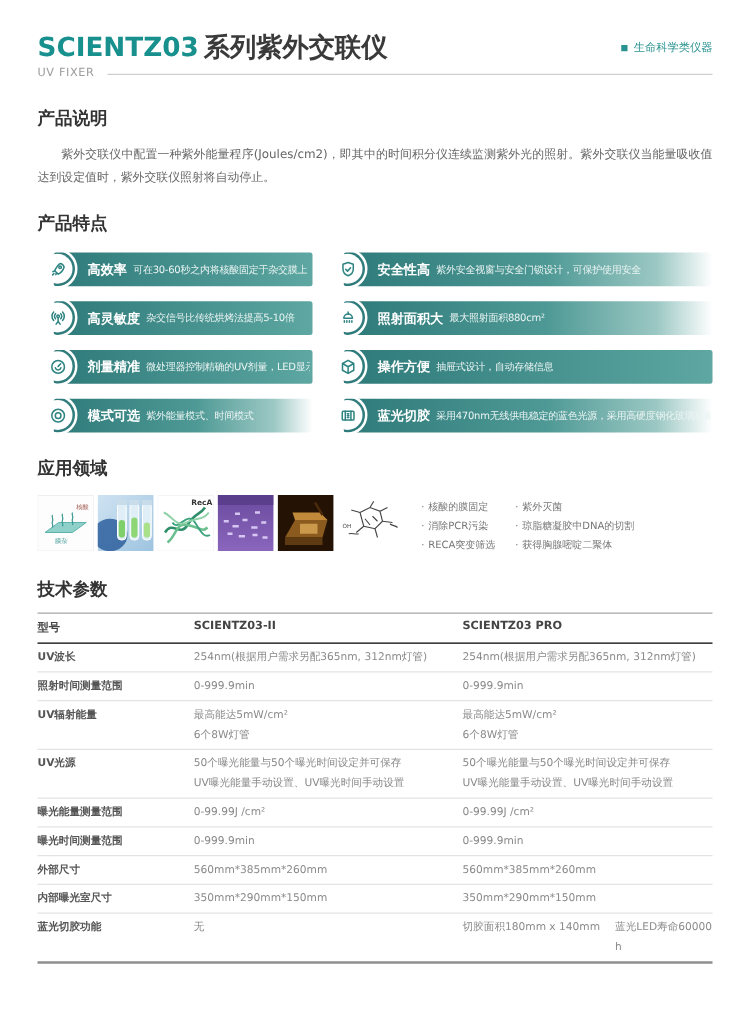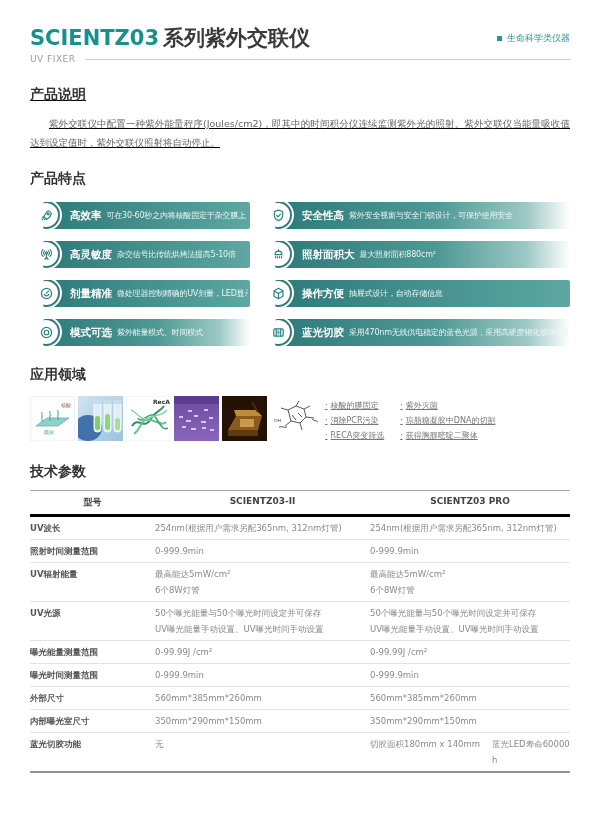--- a/index.html
+++ b/index.html
@@ -14,21 +14,21 @@
   .cat-tag { font-size:9px; color:#2a9391; margin-top:8px; display:flex; align-items:center; }
   .cat-tag .sq { width:5px; height:5px; background:#2a9391; display:inline-block; margin-right:5px; }
   .sub-row { display:flex; align-items:center; margin-top:2px; }
   .sub-row .sub { font-size:9px; color:#9b9b9b; letter-spacing:.5px; }
   .sub-row .rule { flex:1; height:1px; background:#cfcfcf; margin-left:10px; }
 
   
   .sec-h { font-size:14px; font-weight:bold; color:#333; }
 
   
-  .desc { margin-top:22px;text-decoration:underline; }
+  .desc { margin-top:22px; }
   .desc p { font-size:9.5px; color:#666; line-height:19px; text-indent:2em; text-align:justify; margin-top:8px; }
   .desc p:first-of-type { margin-top:10px; }
 
   
   .feats { margin-top:18px; }
   .feat-grid { display:grid; grid-template-columns:220px 1fr; column-gap:8px; row-gap:12px; margin-top:14px;gap:12px; }
   .feat { position:relative; height:27px; }
   .feat-bar { position:absolute; left:13px; right:0; top:0; bottom:0; border-radius:2px;
               background:linear-gradient(90deg,#2e7a7a 0%,#4e9995 70%,#5ea7a2 100%); }
   .feat.fade .feat-bar { background:linear-gradient(90deg,#2e7a7a 0%,#4e9995 55%,#9cc8c4 85%,rgba(255,255,255,0) 100%); }
@@ -38,30 +38,30 @@
   .feat-icon svg { stroke:#2d8482; fill:none; stroke-width:1.3; stroke-linecap:round; stroke-linejoin:round; }
   .feat-text { position:absolute; left:40px; right:2px; top:0; bottom:0; display:flex; align-items:center; white-space:nowrap; overflow:hidden; }
   .feat-text b { color:#fff; font-size:10.5px; margin-right:5px; flex:none; }
   .feat-text span { color:#eaf4f3; font-size:8px; letter-spacing:-0.2px; }
 
   
   .apps { margin-top:20px; }
   .app-row { display:flex; margin-top:12px; align-items:flex-start; }
   .thumb { width:45px; height:45px; margin-right:3px; flex:none; overflow:hidden; }
   .thumb svg { display:block; }
-  .app-bullets { display:flex; font-size:8px; color:#777; line-height:15px; margin-left:2px; margin-top:2px;text-decoration:underline; }
+  .app-bullets { display:flex; font-size:8px; color:#777; line-height:15px; margin-left:14px; margin-top:2px; }
   .app-bullets ul { list-style:none; }
   .app-bullets ul + ul { margin-left:16px; }
   .app-bullets li::before { content:"·"; margin-right:3px; color:#777; }
 
   
   .specs { margin-top:20px; }
   .spec-table { margin-top:9px; border-top:1px solid #a8a8a8; }
   .spec-row { display:grid; grid-template-columns:125px 215px 1fr; border-bottom:1px solid #e3e3e3; padding:3px 0; }
-  .spec-row.hdr { padding:5px 0; border-bottom:3px solid #000000;text-align:center; }
+  .spec-row.hdr { padding:5px 0; border-bottom:1px solid #000000; }
   .spec-row.hdr div { font-size:9px; font-weight:bold; color:#444; }
   .spec-row .lbl { font-size:8.5px; font-weight:bold; color:#555; line-height:16px; }
   .spec-row .val { font-size:8.5px; color:#8a8a8a; line-height:16px; }
   .spec-row .val .line { line-height:16px; }
   .spec-row:last-child { border-bottom:2px solid #8f8f8f; }
   .dualcell .pair { display:flex; }
   .dualcell .pair span:first-child { width:122px; flex:none; }
 </style>
 </head>
 <body>

